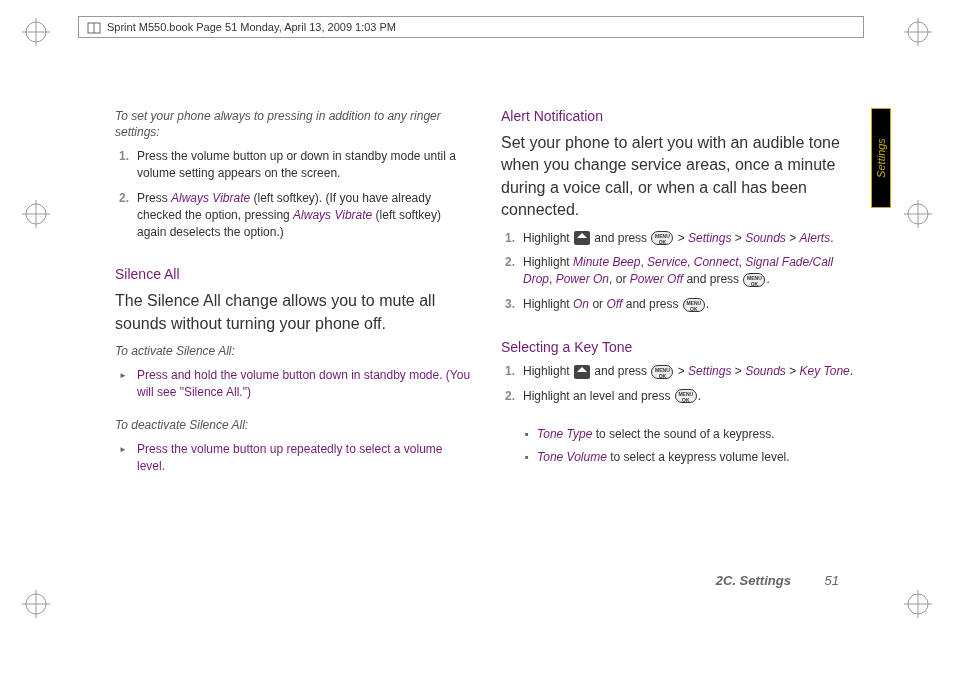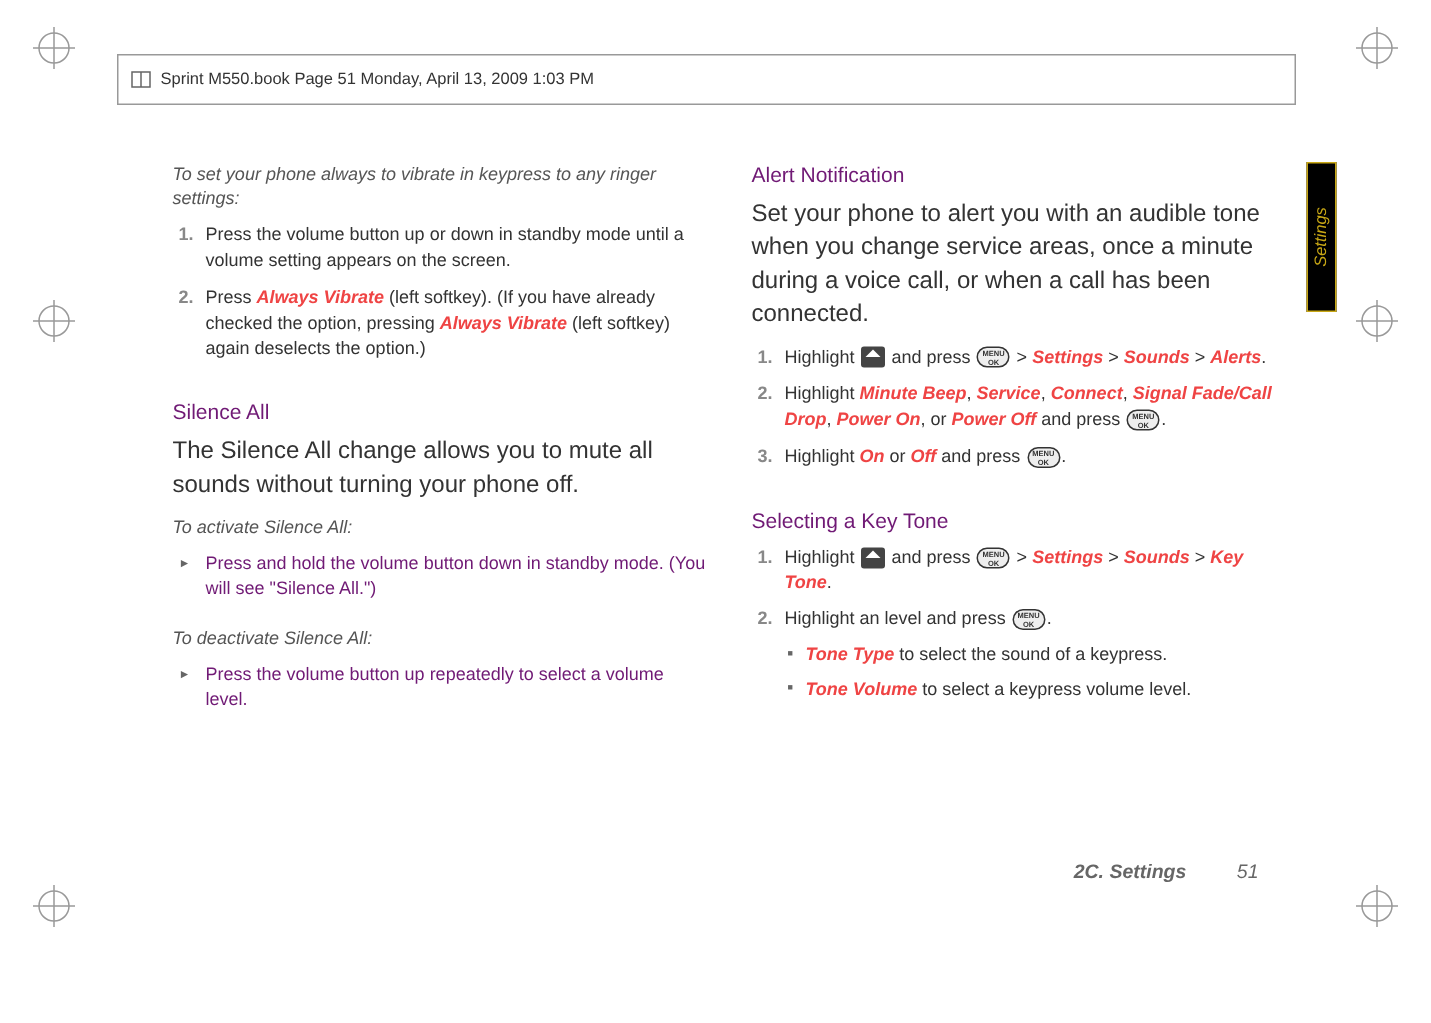--- a/index.html
+++ b/index.html
@@ -26,28 +26,28 @@
       height: 100%;
     }
     .crop-tl { top: 18px; left: 22px; }
     .crop-tr { top: 18px; right: 22px; }
     .crop-bl { bottom: 64px; left: 22px; }
     .crop-br { bottom: 64px; right: 22px; }
     .crop-ml { top: 200px; left: 22px; }
     .crop-mr { top: 200px; right: 22px; }
     .header-line {
       position: absolute;
-      top: 36px;
+      top: 16px;
       left: 78px;
       right: 90px;
       height: 22px;
       border: 1px solid #999;
       display: flex;
-      align-items: center;
-      padding: 16px 8px;
+      align-items: flex-start;
+      padding: 4px 8px;
       font-size: 11px;
       color: #333;
     }
     .header-icon {
       width: 14px;
       height: 14px;
       margin-right: 6px;
       flex-shrink: 0;
     }
     .page-content {
@@ -121,42 +121,42 @@
     ul.arrow > li::before {
       content: "►";
       position: absolute;
       left: 4px;
       color: #666;
       font-size: 8px;
       top: 3px;
     }
     ul.square {
       list-style: none;
-      margin-top: 7px;
+      margin-top: 22px;
     }
     ul.square > li {
       font-size: 12px;
       line-height: 1.4;
       color: #333;
       padding-left: 14px;
       position: relative;
       margin-bottom: 6px;
     }
     ul.square > li::before {
       content: "■";
       position: absolute;
       left: 2px;
       color: #666;
       font-size: 6px;
       top: 4px;
     }
     .ibold {
       font-style: italic;
-      font-weight: bold;
-      color: #ef4444;
+      font-weight: normal;
+      color: #701a75;
     }
     .icon-home {
       display: inline-block;
       vertical-align: middle;
       width: 16px;
       height: 14px;
       background: #444;
       border-radius: 2px;
       position: relative;
       margin: 0 1px;
@@ -280,21 +280,21 @@
   <span>Sprint M550.book  Page 51  Monday, April 13, 2009  1:03 PM</span>
 </div>
 
 <div class="side-tab">
   <span>Settings</span>
 </div>
 
 <div class="page-content">
 
   <div class="column col-left">
-    <p class="intro-italic">To set your phone always to vibrate in keypress to any ringer settings:</p>
+    <p class="intro-italic">To set your phone always to pressing in addition to any ringer settings:</p>
 
     <ol class="numbered">
       <li>
         <span>Press the volume button up or down in standby mode until a volume setting appears on the screen.</span>
       </li>
       <li>
         <span>Press </span><span class="ibold">Always Vibrate</span><span> (left softkey). (If you have already checked the option, pressing </span><span class="ibold">Always Vibrate</span><span> (left softkey) again deselects the option.)</span>
       </li>
     </ol>
 

